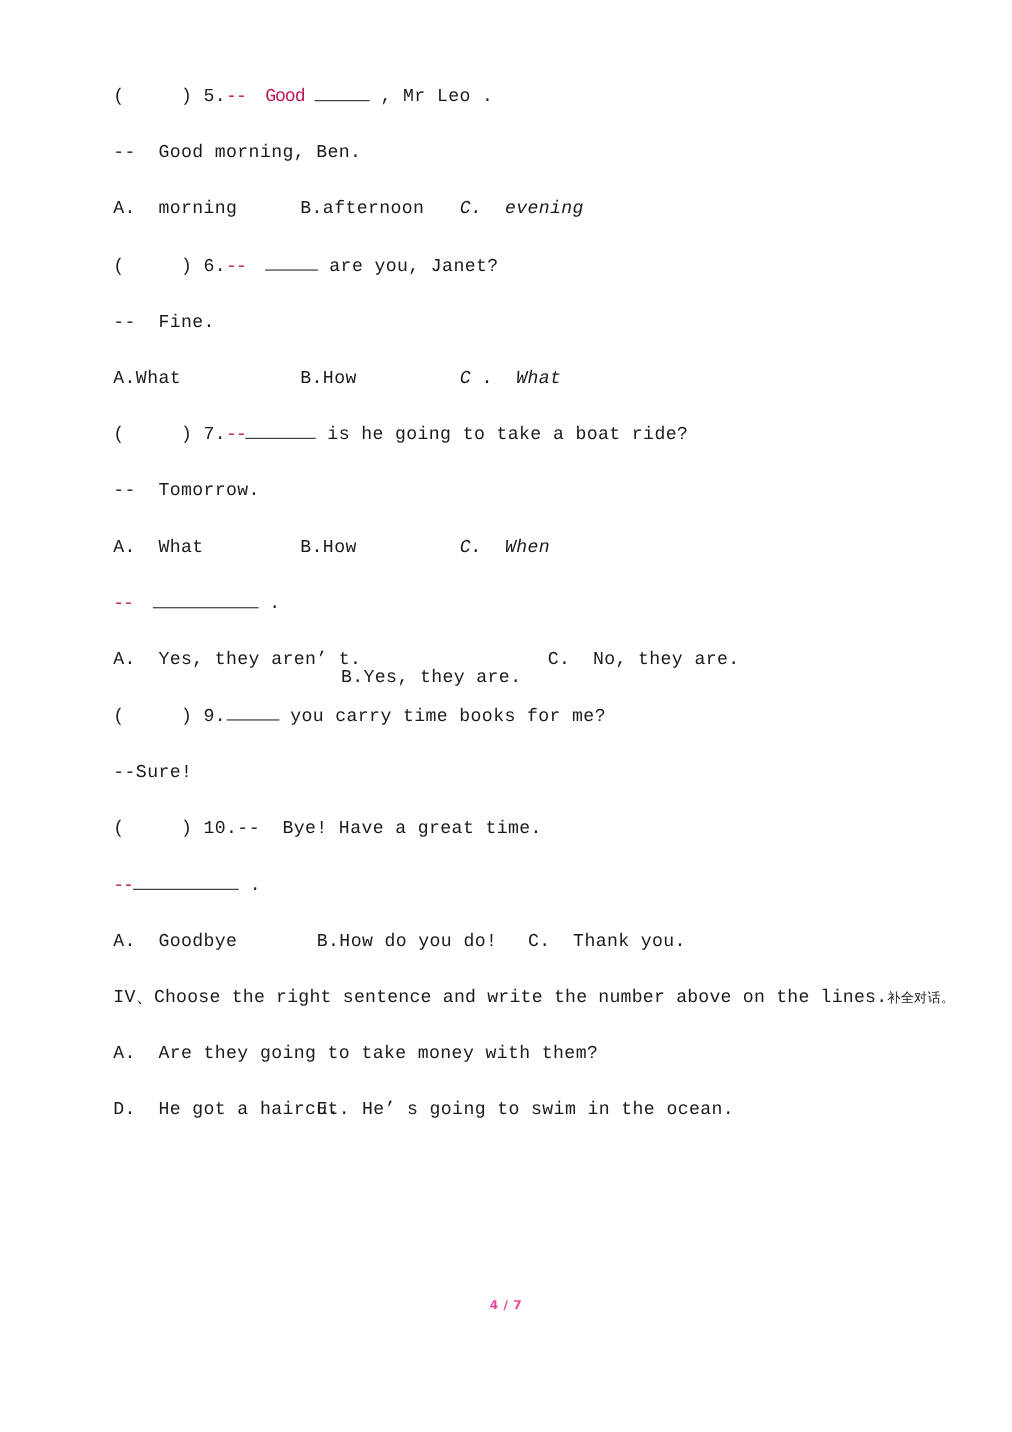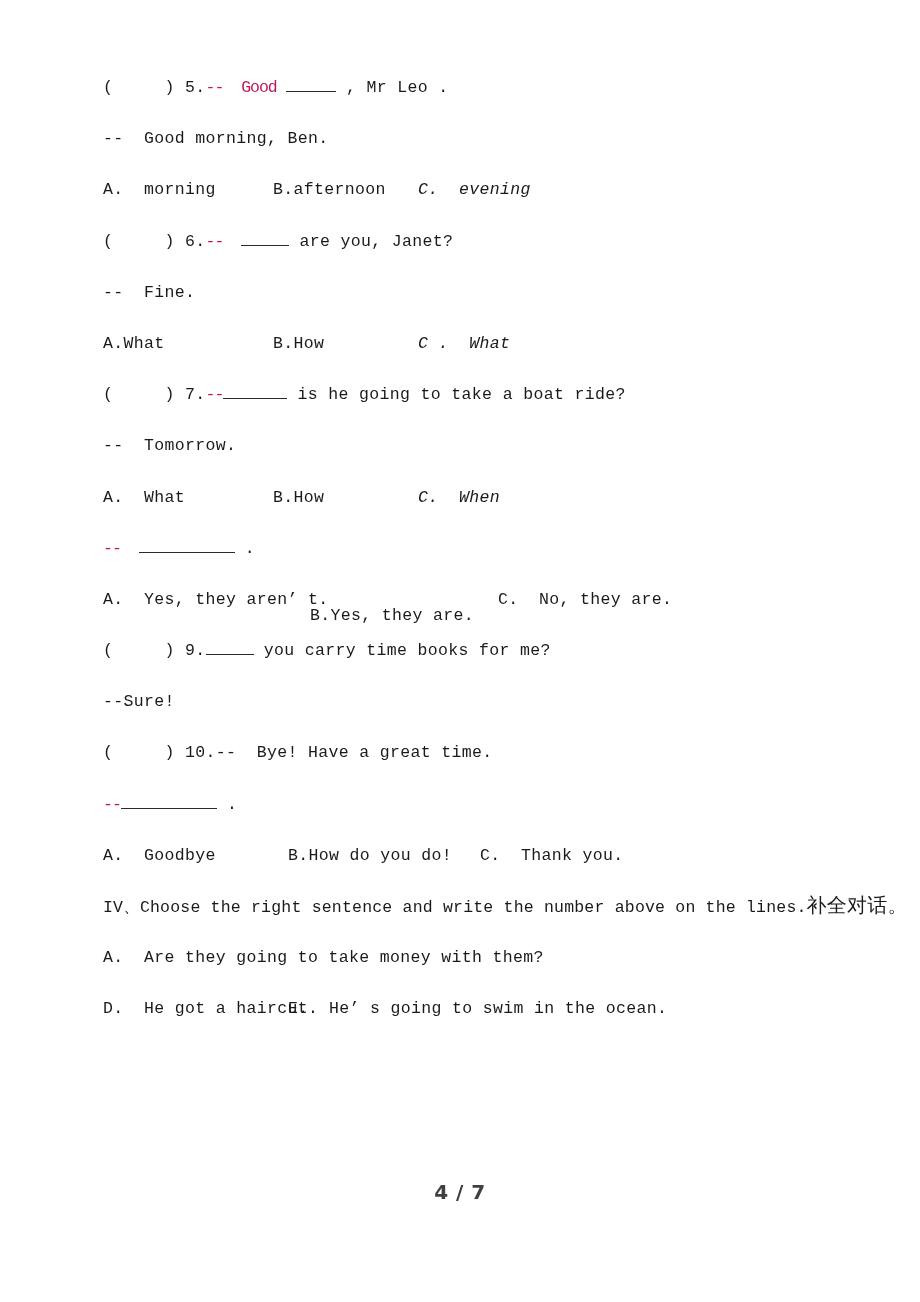--- a/index.html
+++ b/index.html
@@ -96,34 +96,34 @@
     letter-spacing: -1px;
     color: #be185d;
   }
 
   .para-head {
     font-size: 16.5px;
     letter-spacing: 0.2px;
   }
 
   .cjk {
-    font-family: Liberation Mono, monospace;
-    font-size: 20px;
+    font-family: Liberation Sans, sans-serif;
+    font-size: 12px;
   }
 
   .footer {
     position: absolute;
     left: 0;
     top: 1180px;
     width: 920px;
     text-align: center;
     font-family: "DejaVu Sans", "Liberation Sans", sans-serif;
-    font-size: 20px;
+    font-size: 11px;
     font-weight: 700;
-    color: #404040;
+    color: #ec4899;
     letter-spacing: 0.5px;
   }
 </style>
 </head>
 <body>
 
 <div class="page">
 
   <div class="body-text">
 

